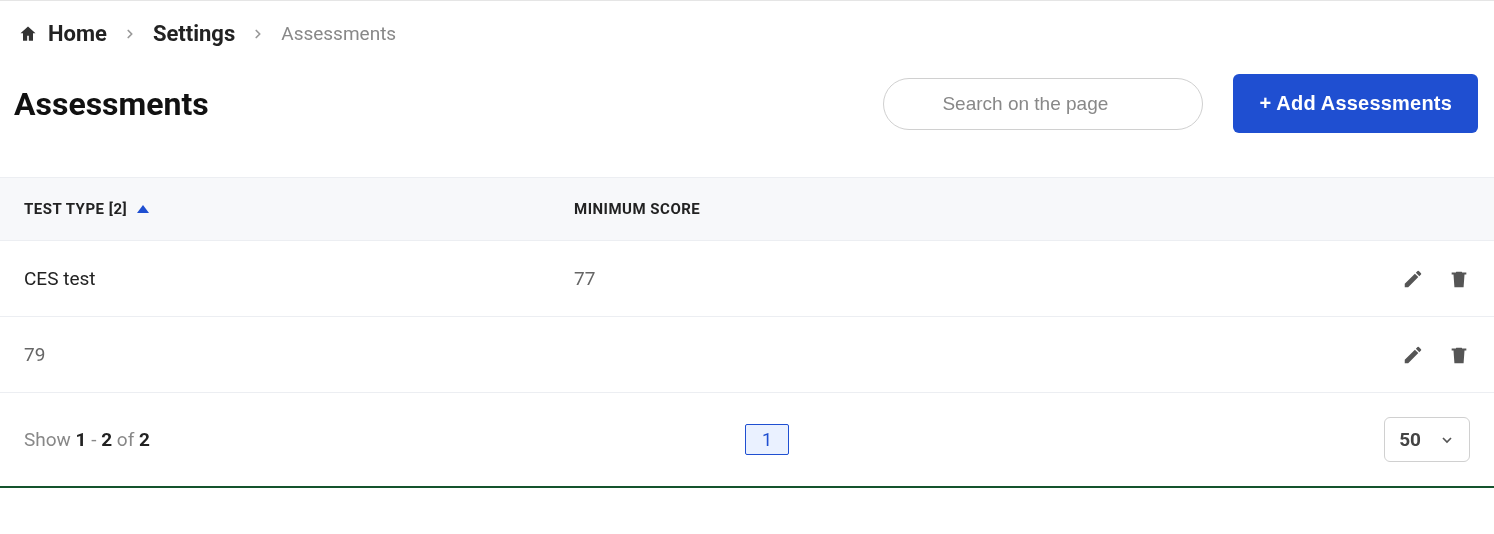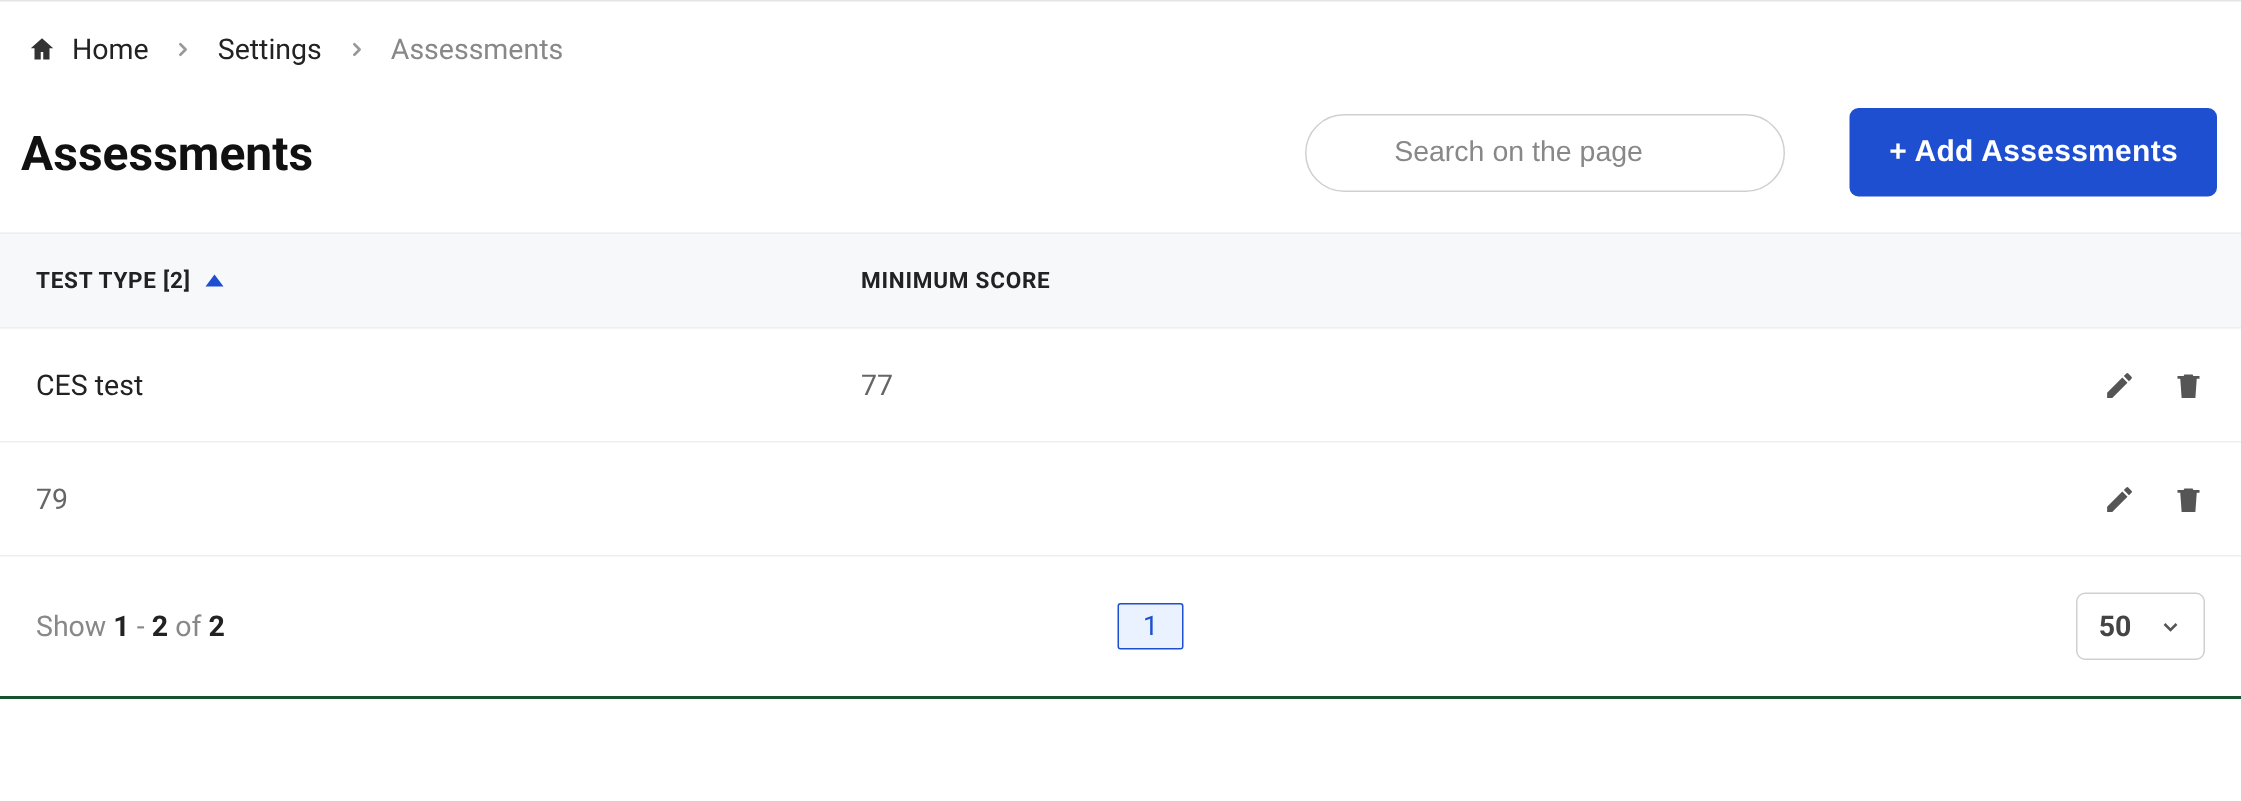--- a/index.html
+++ b/index.html
@@ -28,23 +28,23 @@
       align-items: center;
       gap: 10px;
       cursor: pointer;
     }
     .home-icon {
       width: 20px;
       height: 20px;
       fill: #333;
     }
     .breadcrumb-label {
-      font-size: 19px;
+      font-size: 22px;
       color: #222;
-      font-weight: 400;
+      font-weight: 700;
     }
     .breadcrumb-current {
       font-size: 19px;
       color: #888;
       font-weight: 400;
     }
     .chevron {
       width: 14px;
       height: 14px;
       fill: #999;
@@ -96,24 +96,24 @@
     .add-btn {
       background: #1f4fd1;
       color: #fff;
       border: none;
       border-radius: 6px;
       padding: 18px 26px;
       font-size: 20px;
       font-weight: 600;
       cursor: pointer;
       letter-spacing: 0.2px;
-      margin-left: 13px;
     }
     .table-wrap {
       width: 100%;
+      margin-top: 20px;
     }
     .table-header {
       display: flex;
       background: #f7f8fa;
       border-top: 1px solid #eceef2;
       border-bottom: 1px solid #eceef2;
       padding: 22px 24px;
     }
     .th {
       font-size: 15px;

